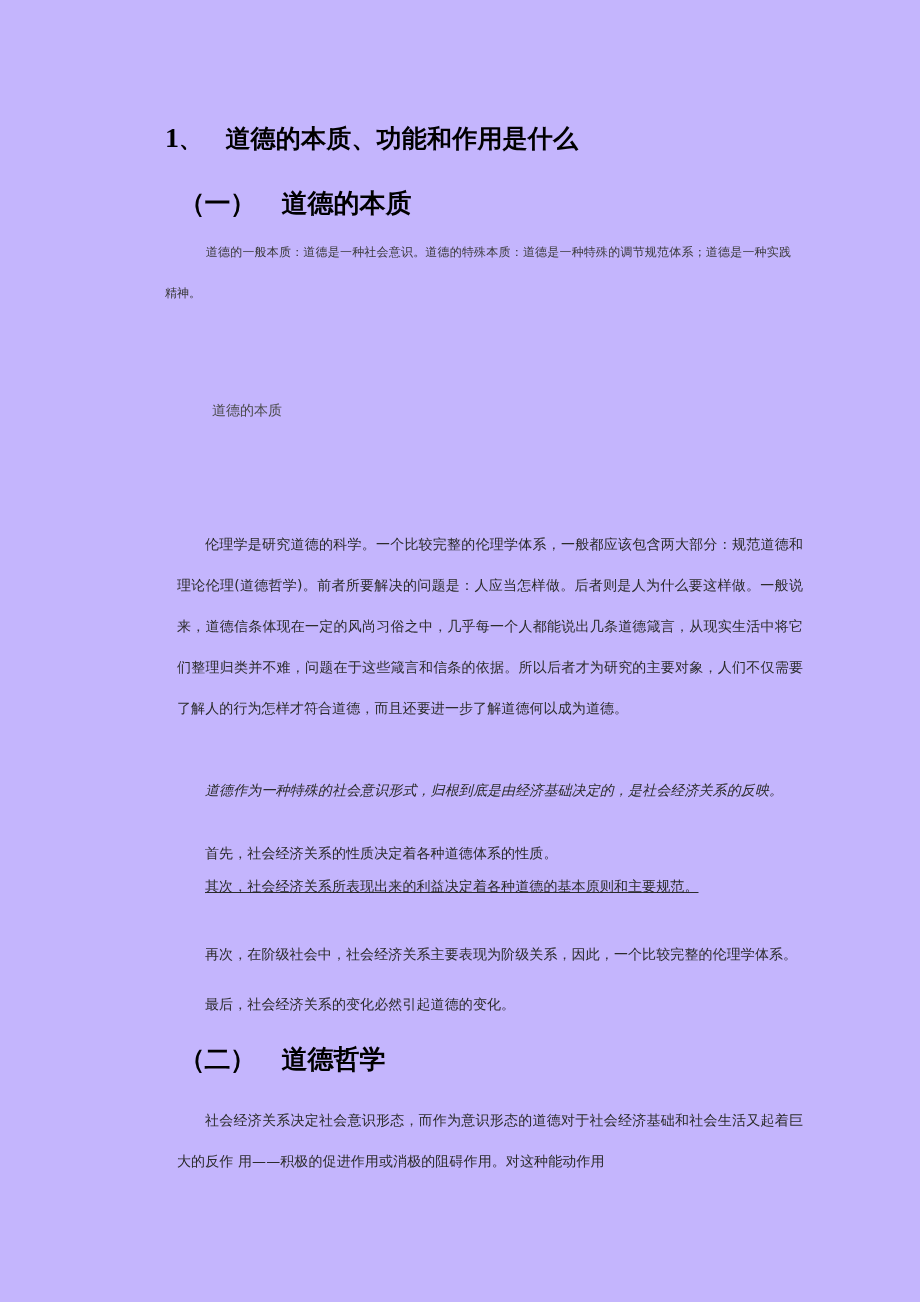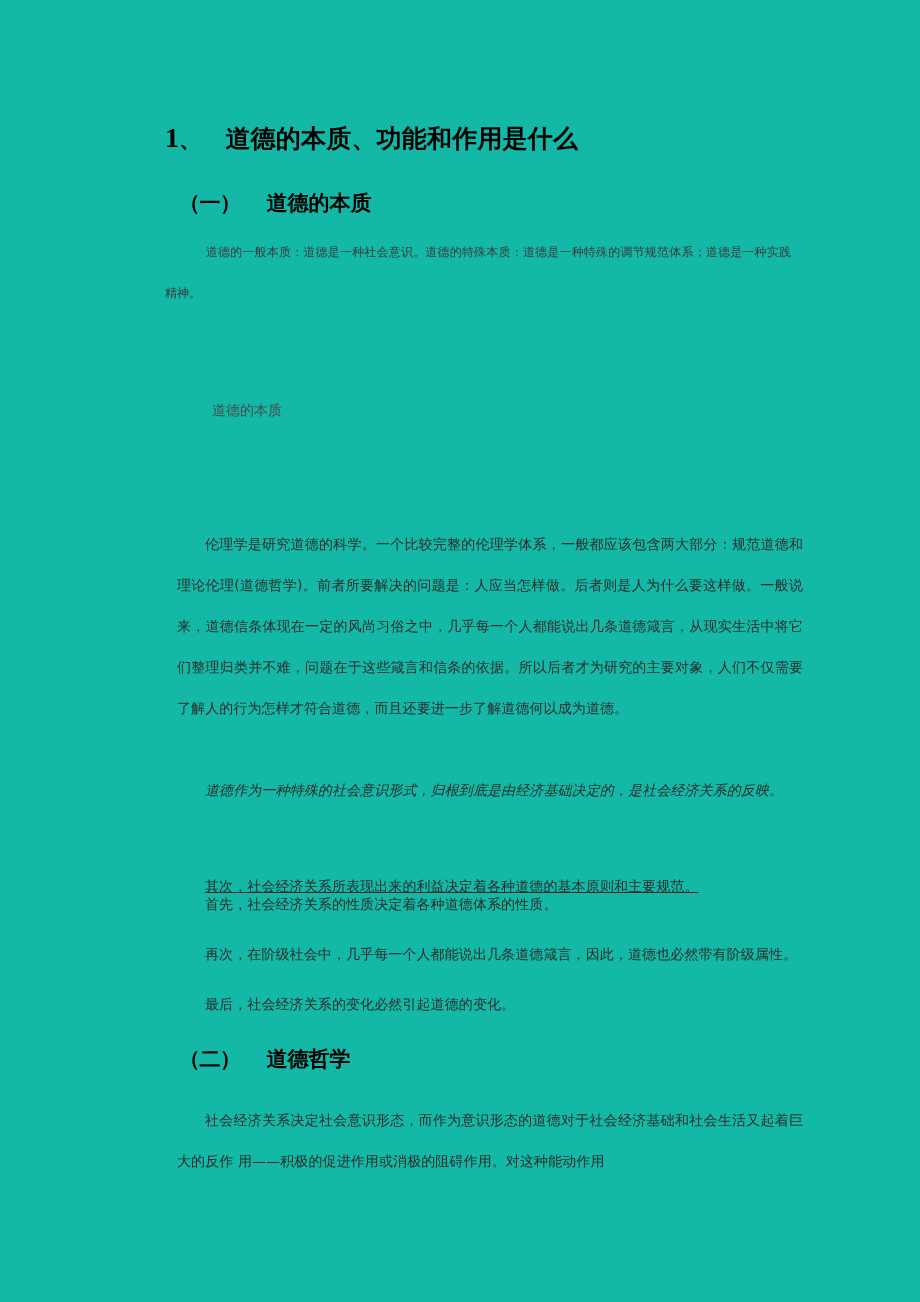--- a/index.html
+++ b/index.html
@@ -9,21 +9,21 @@
     background: #ffffff;
   }
   body {
     font-family: "Liberation Serif", "DejaVu Serif", serif;
     -webkit-font-smoothing: antialiased;
   }
   .page {
     position: relative;
     width: 920px;
     height: 1302px;
-    background: #14b8a6;
+    background: #c4b5fd;
     overflow: hidden;
     box-sizing: border-box;
   }
   .content {
     position: absolute;
     left: 165px;
     top: 0;
     width: 626px;
   }
 
@@ -57,21 +57,21 @@
     font-size: 25px;
   }
 
   
   .h2 {
     margin: 0;
     padding: 0;
     position: absolute;
     left: 14px;
     width: 612px;
-    font-size: 21px;
+    font-size: 26px;
     font-weight: bold;
     line-height: 34px;
     color: #000000;
     white-space: nowrap;
     font-family: "DejaVu Sans", "Liberation Sans", sans-serif;
   }
   .h2 .h2-num { letter-spacing: -0.5px; }
   .h2 .h2-gap { display: inline-block; width: 26px; }
 
   #h2-benzhi { top: 186px; }
@@ -118,21 +118,21 @@
     font-size: 14px;
     line-height: 20px;
     color: #4a4a4a;
     white-space: nowrap;
   }
 
   #p-benzhi-intro { top: 232px; }
   #cap-benzhi    { top: 400px; }
   #p-lunlixue    { top: 512px; }
   #p-shehui-yishi{ top: 758px; font-style: italic; }
-  #p-shouxian    { top: 872px; }
+  #p-shouxian    { top: 821px; }
   #p-qici        { top: 854px; text-decoration: underline; }
   #p-zaici       { top: 922px; }
   #p-zuihou      { top: 972px; }
   #p-gongneng    { top: 1088px; }
 </style>
 </head>
 <body>
 
 <div class="page">
   <div class="content">
@@ -150,21 +150,21 @@
     <p class="caption" id="cap-benzhi">道德的本质</p>
 
     <p class="para indent" id="p-lunlixue">伦理学是研究道德的科学。一个比较完整的伦理学体系，一般都应该包含两大部分：规范道德和理论伦理(道德哲学)。前者所要解决的问题是：人应当怎样做。后者则是人为什么要这样做。一般说来，道德信条体现在一定的风尚习俗之中，几乎每一个人都能说出几条道德箴言，从现实生活中将它们整理归类并不难，问题在于这些箴言和信条的依据。所以后者才为研究的主要对象，人们不仅需要了解人的行为怎样才符合道德，而且还要进一步了解道德何以成为道德。</p>
 
     <p class="para indent" id="p-shehui-yishi">道德作为一种特殊的社会意识形式，归根到底是由经济基础决定的，是社会经济关系的反映。</p>
 
     <p class="para indent" id="p-shouxian">首先，社会经济关系的性质决定着各种道德体系的性质。</p>
 
     <p class="para indent" id="p-qici">其次，社会经济关系所表现出来的利益决定着各种道德的基本原则和主要规范。</p>
 
-    <p class="para indent" id="p-zaici">再次，在阶级社会中，几乎每一个人都能说出几条道德箴言，因此，道德也必然带有阶级属性。</p>
+    <p class="para indent" id="p-zaici">再次，在阶级社会中，社会经济关系主要表现为阶级关系，因此，一个比较完整的伦理学体系。</p>
 
     <p class="para indent" id="p-zuihou">最后，社会经济关系的变化必然引起道德的变化。</p>
 
     <h2 class="h2" id="h2-gongneng">
       <span class="h2-num">（二）</span><span class="h2-gap"></span><span>道德哲学</span>
     </h2>
 
     <p class="para indent" id="p-gongneng">社会经济关系决定社会意识形态，而作为意识形态的道德对于社会经济基础和社会生活又起着巨大的反作 用——积极的促进作用或消极的阻碍作用。对这种能动作用</p>
 
   </div>

